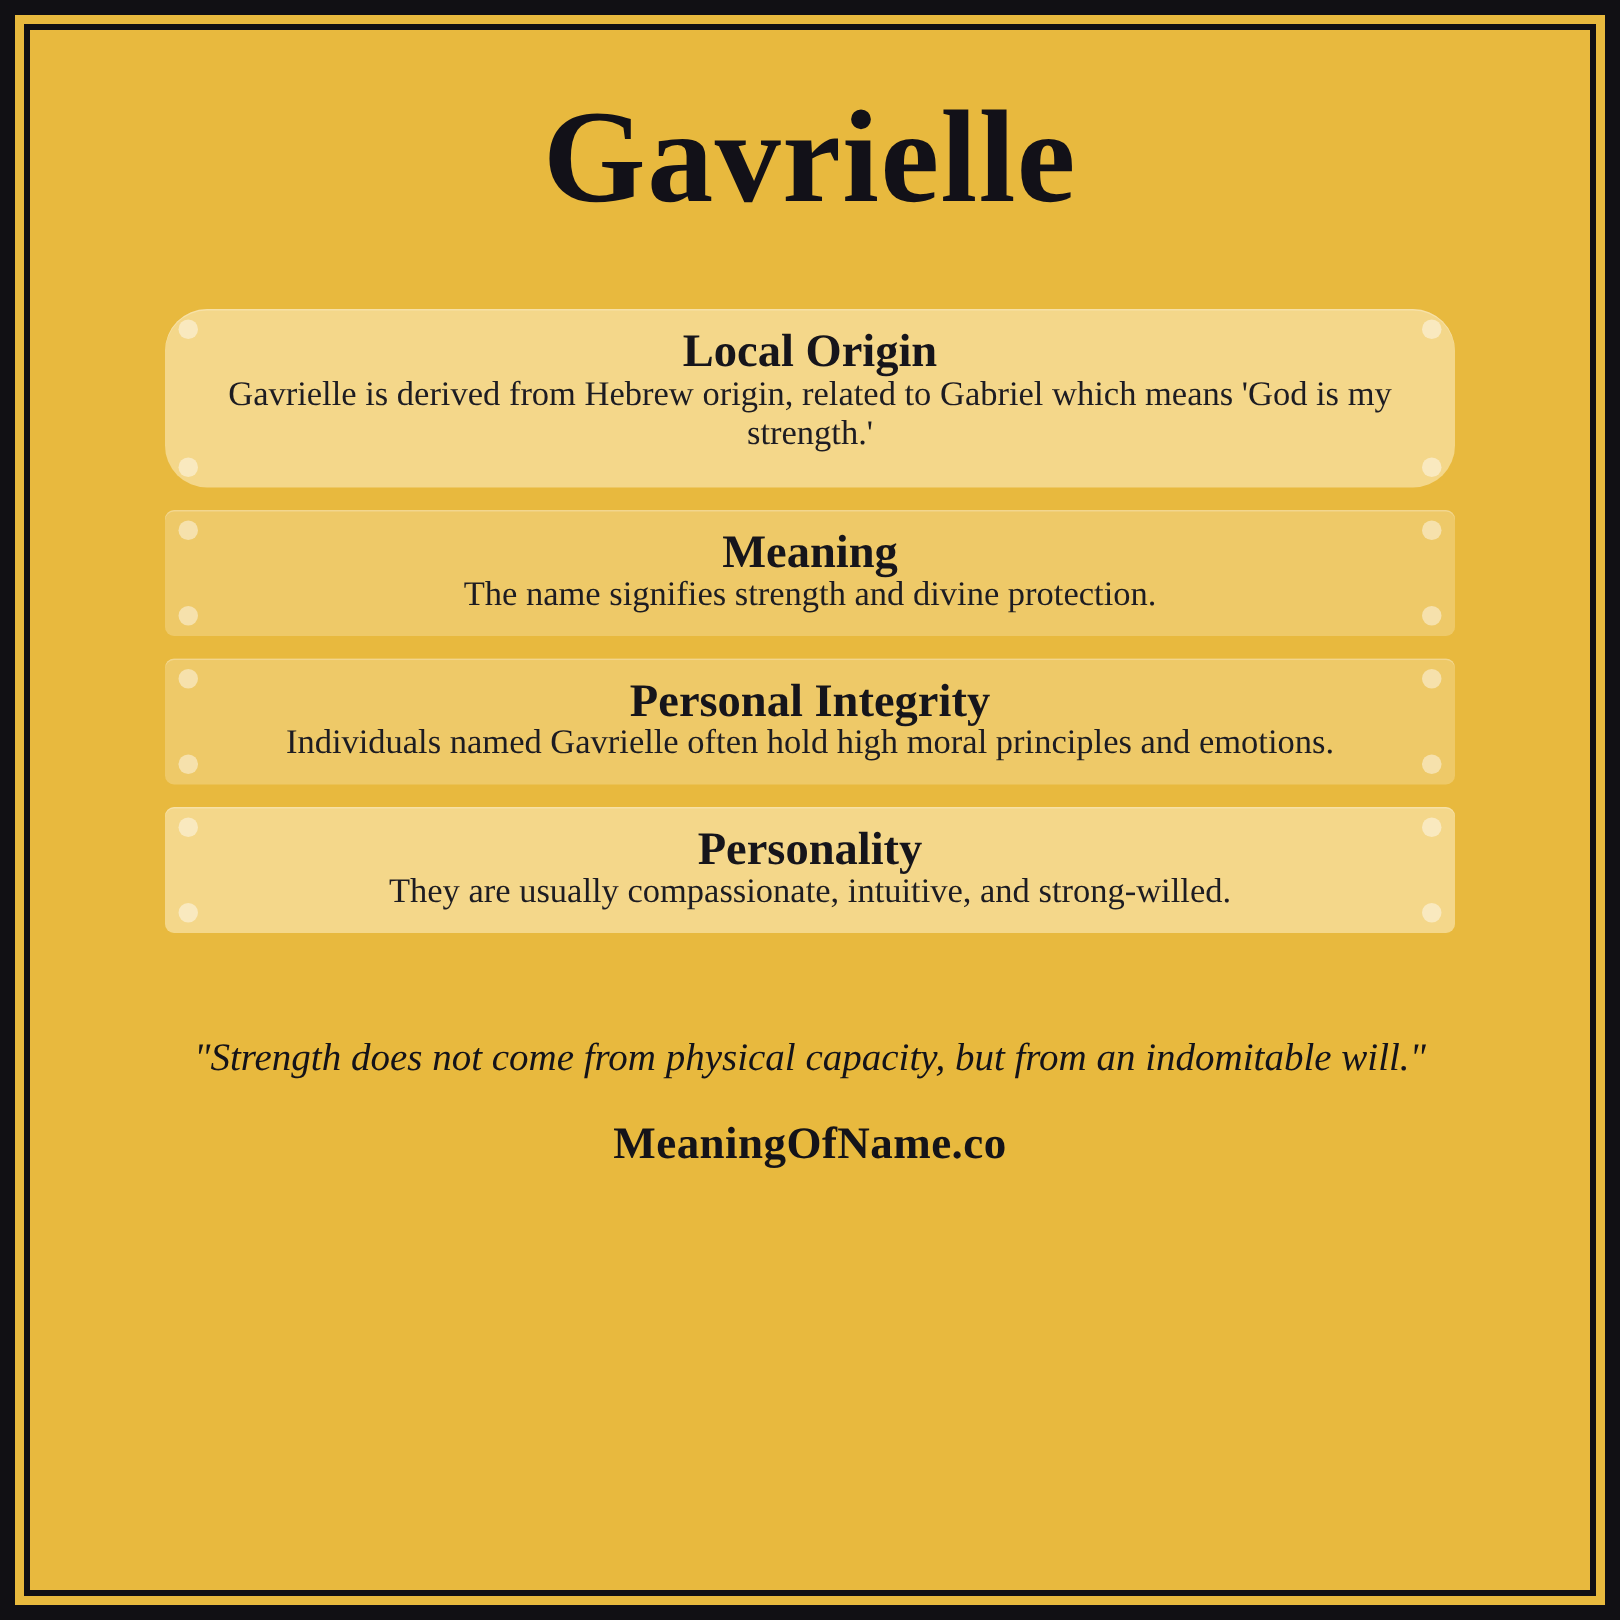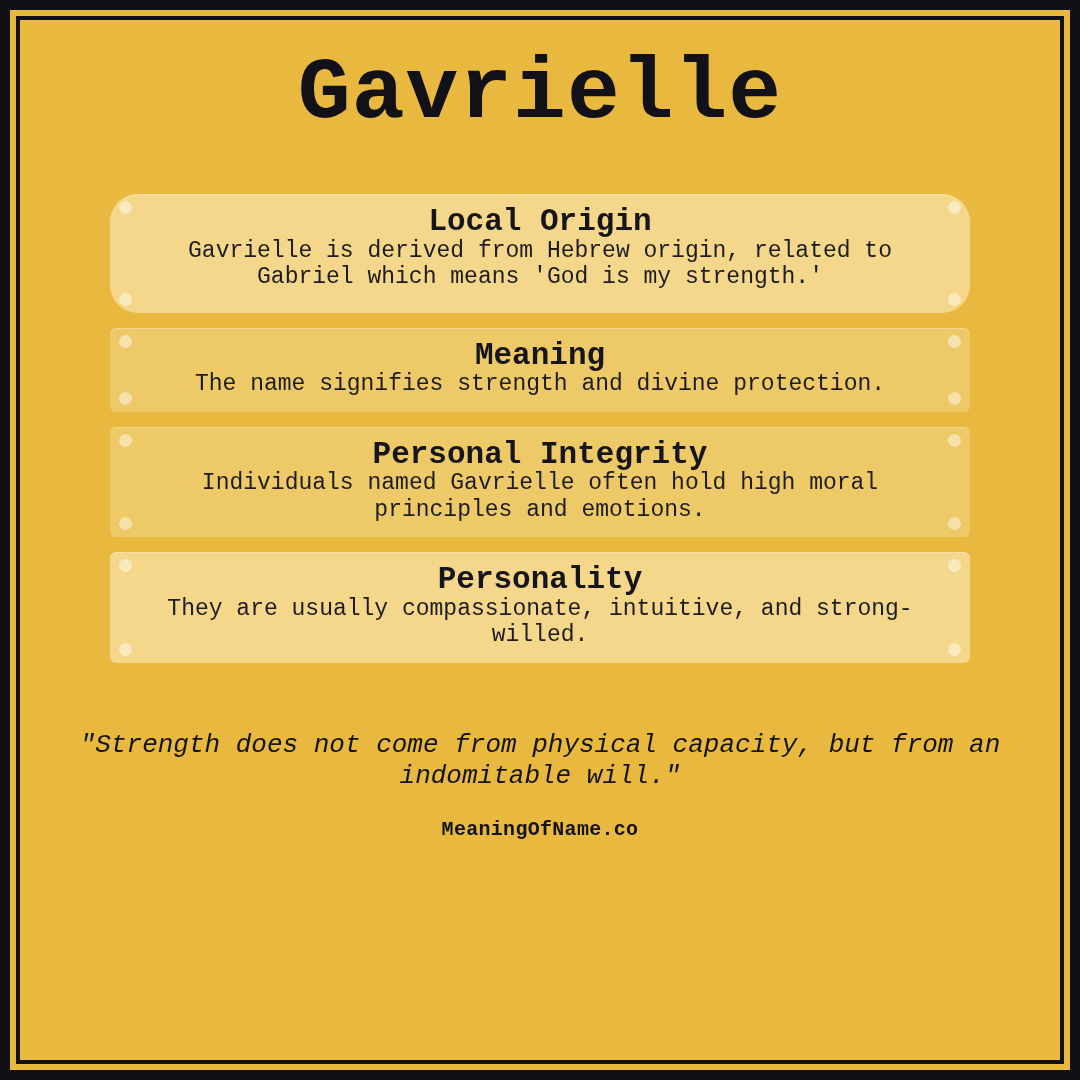--- a/index.html
+++ b/index.html
@@ -21,25 +21,24 @@
     left: 0; top: 0;
     width: 1080px; height: 1080px;
     background: #E8B93E;
     border: 10px solid #111014;
     padding: 6px;
   }
   .inner-frame {
     width: 100%;
     height: 100%;
     border: 4px solid #111014;
-    padding: 0;
+    padding: 12px;
     display: flex;
     flex-direction: column;
     align-items: center;
-    font-family: Liberation Mono, monospace;
   }
 
   
   .title {
     font-size: 88px;
     font-weight: bold;
     color: #121118;
     letter-spacing: 1px;
     line-height: 1.0;
     margin-top: 30px;
@@ -115,21 +114,21 @@
   }
   .quote {
     font-size: 26px;
     font-style: italic;
     color: #141319;
     line-height: 1.2;
     padding: 0 40px;
   }
   .brand {
     margin-top: 26px;
-    font-size: 20px;
+    font-size: 30px;
     font-weight: bold;
     color: #141319;
     letter-spacing: 0.3px;
   }
 </style>
 </head>
 <body>
 
 <div class="outer-frame">
   <div class="inner-frame">

